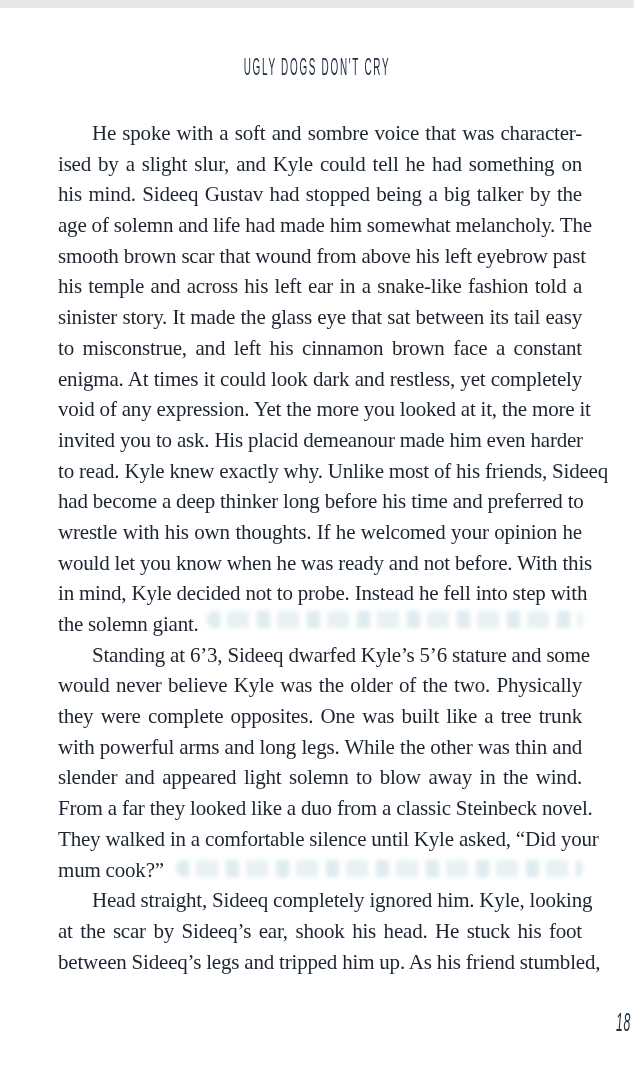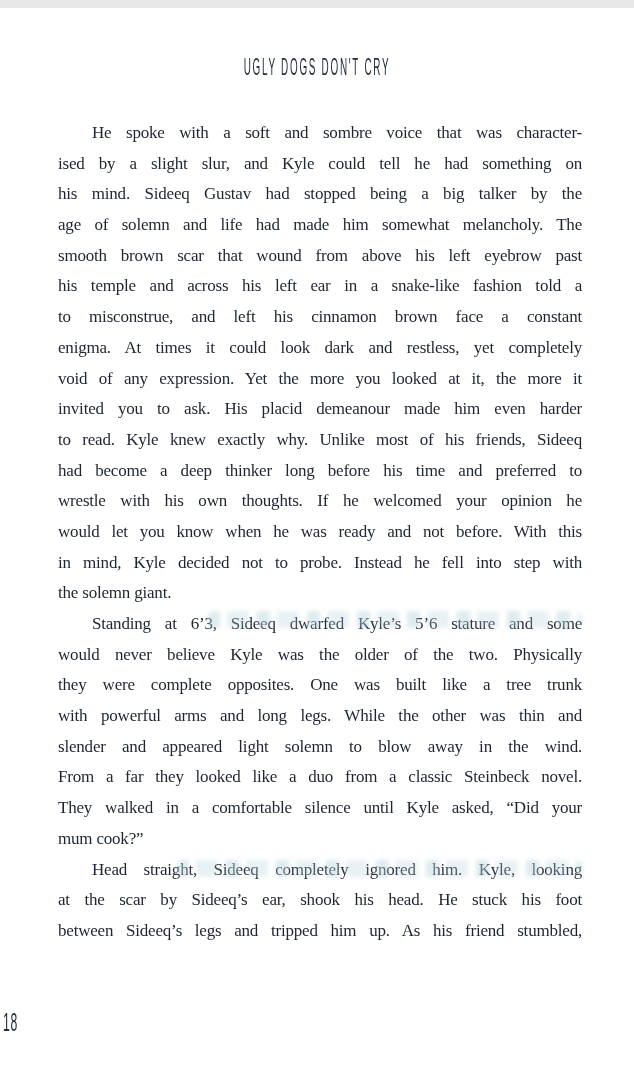--- a/index.html
+++ b/index.html
@@ -38,21 +38,21 @@
     transform: scale(0.66, 1.62);
     transform-origin: center top;
     white-space: nowrap;
   }
   
   .text-block {
     position: absolute;
     left: 58px;
     top: 110px;
     width: 524px;
-    font-size: 17px;
+    font-size: 21px;
     line-height: 30.7px;
     letter-spacing: -0.2px;
     color: var(--ink);
   }
   .line {
     text-align: justify;
     text-align-last: justify;
     -moz-text-align-last: justify;
     height: 30.7px;
     overflow: visible;
@@ -74,22 +74,23 @@
       rgba(255,255,255,0) 42px, rgba(255,255,255,0) 50px);
   }
   .bleed-1 { left: 207px; top: 603px; width: 376px; }
   .bleed-2 { left: 176px; top: 852px; width: 407px; }
   
   .folio {
     position: absolute;
     top: 1000px;
     left: 0;
     width: 100%;
-    text-align: left;
+    text-align: right;
     height: 30px;
+    font-style: italic;
   }
   .folio .condensed-caps {
     font-size: 17px;
     letter-spacing: 1px;
     transform: scale(0.72, 1.55);
   }
 </style>
 </head>
 <body>
 
@@ -99,20 +100,21 @@
     <span class="condensed-caps">UGLY DOGS DON'T CRY</span>
   </div>
 
   <div class="text-block">
       <div class="line para-first">He spoke with a soft and sombre voice that was character-</div>
       <div class="line">ised by a slight slur, and Kyle could tell he had something on</div>
       <div class="line">his mind. Sideeq Gustav had stopped being a big talker by the</div>
       <div class="line">age of solemn and life had made him somewhat melancholy. The</div>
       <div class="line">smooth brown scar that wound from above his left eyebrow past</div>
       <div class="line">his temple and across his left ear in a snake-like fashion told a</div>
+      <div class="line">sinister story. It made the glass eye that sat between its tail easy</div>
       <div class="line">to misconstrue, and left his cinnamon brown face a constant</div>
       <div class="line">enigma. At times it could look dark and restless, yet completely</div>
       <div class="line">void of any expression. Yet the more you looked at it, the more it</div>
       <div class="line">invited you to ask. His placid demeanour made him even harder</div>
       <div class="line">to read. Kyle knew exactly why. Unlike most of his friends, Sideeq</div>
       <div class="line">had become a deep thinker long before his time and preferred to</div>
       <div class="line">wrestle with his own thoughts. If he welcomed your opinion he</div>
       <div class="line">would let you know when he was ready and not before. With this</div>
       <div class="line">in mind, Kyle decided not to probe. Instead he fell into step with</div>
       <div class="line para-last">the solemn giant.</div>

